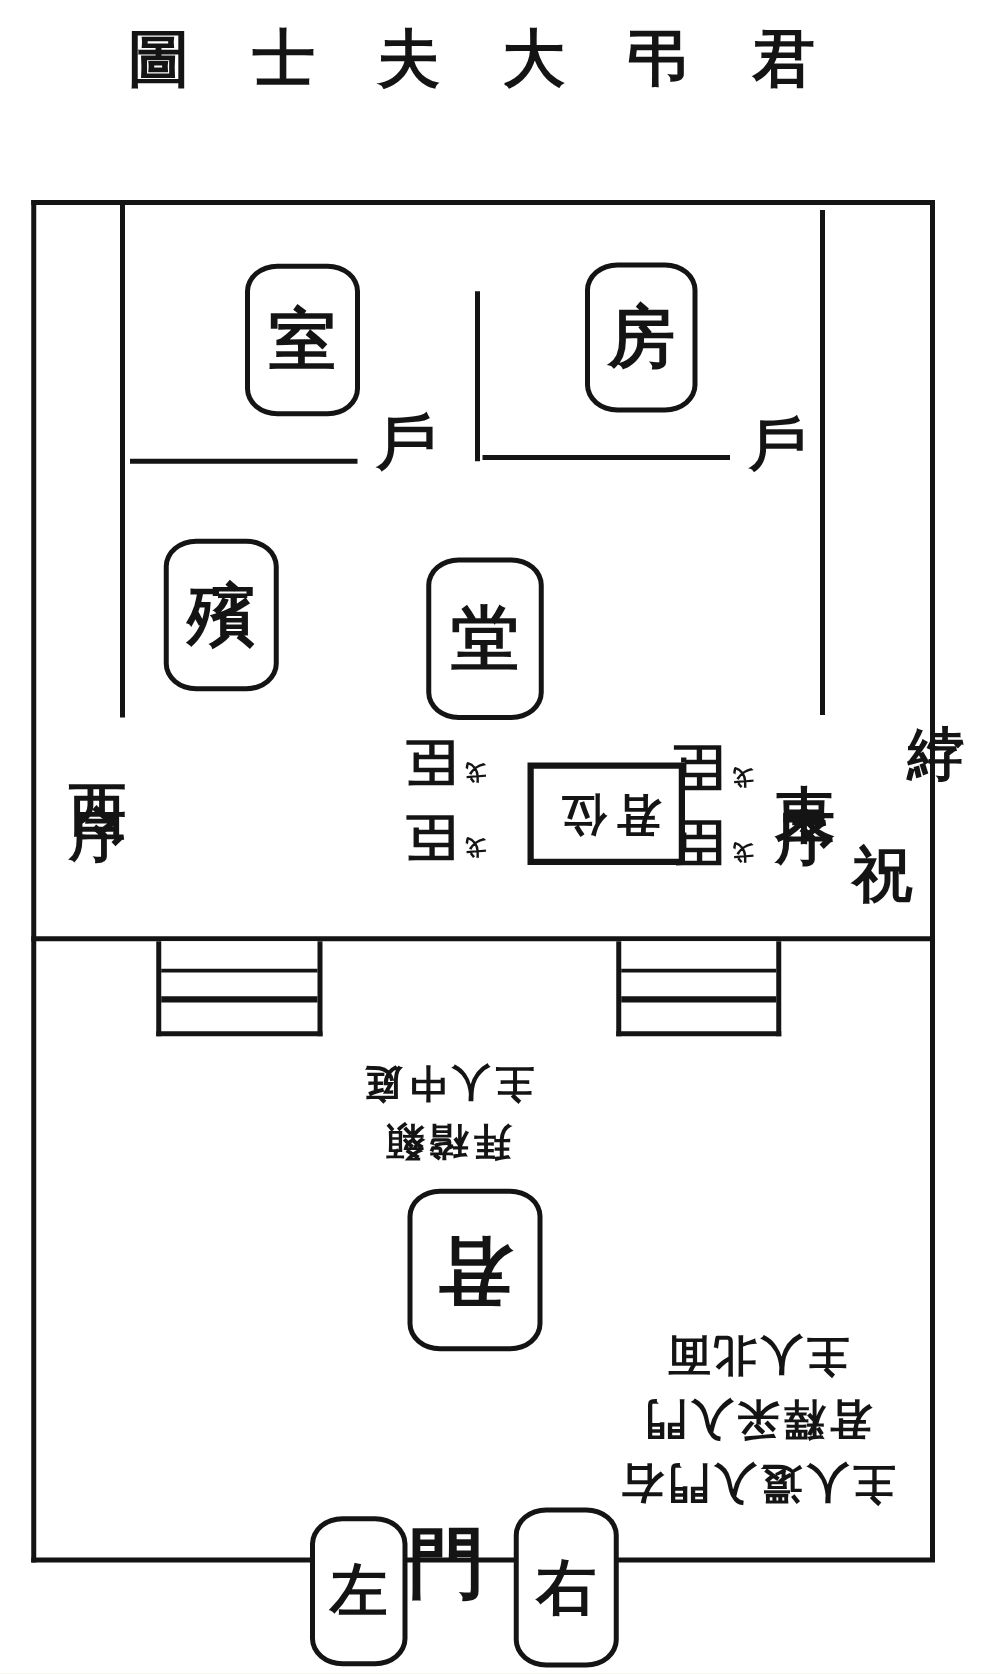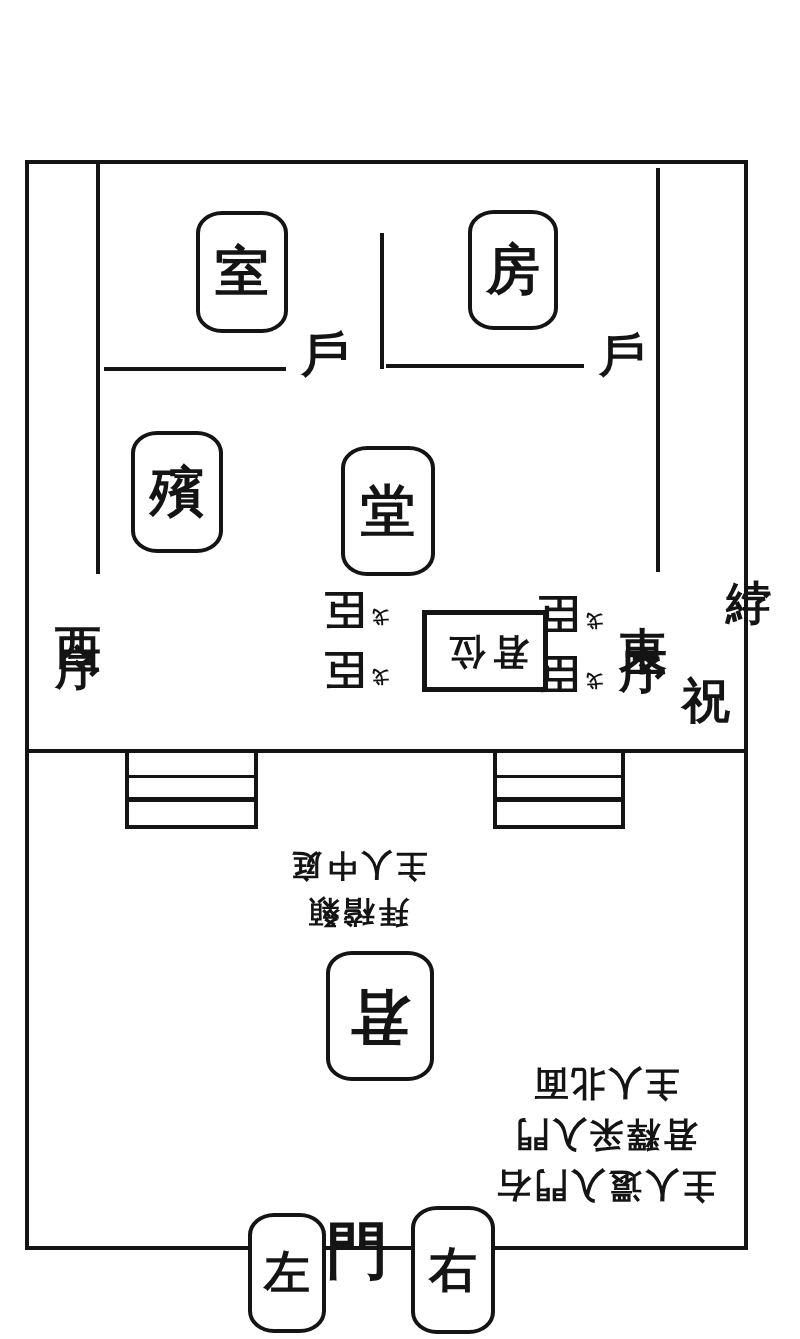--- a/index.html
+++ b/index.html
@@ -72,20 +72,21 @@
   #mid-annot{left:252px;top:842px;width:210px;font-size:31px;line-height:47px;font-weight:bold;letter-spacing:4px;}
   #right-annot{left:452px;top:1058px;width:306px;font-size:34px;line-height:51px;font-weight:bold;letter-spacing:3px;}
   .rot180{transform:rotate(180deg);display:inline-block;}
   #gate-door{left:326px;top:1220px;font-size:62px;}
 </style>
 </head>
 <body>
 
 <div id="page">
 
+  <div id="title">圖士夫大弔君</div>
 
   <div id="outer-wall"></div>
   <div class="line" id="v-left"></div>
   <div class="line" id="v-right"></div>
   <div class="line" id="v-mid"></div>
   <div class="line" id="h-seg1"></div>
   <div class="line" id="h-seg2"></div>
   <div class="line" id="divider"></div>
   <div class="line" id="bottom-line"></div>
   <div id="gate-opening"></div>

